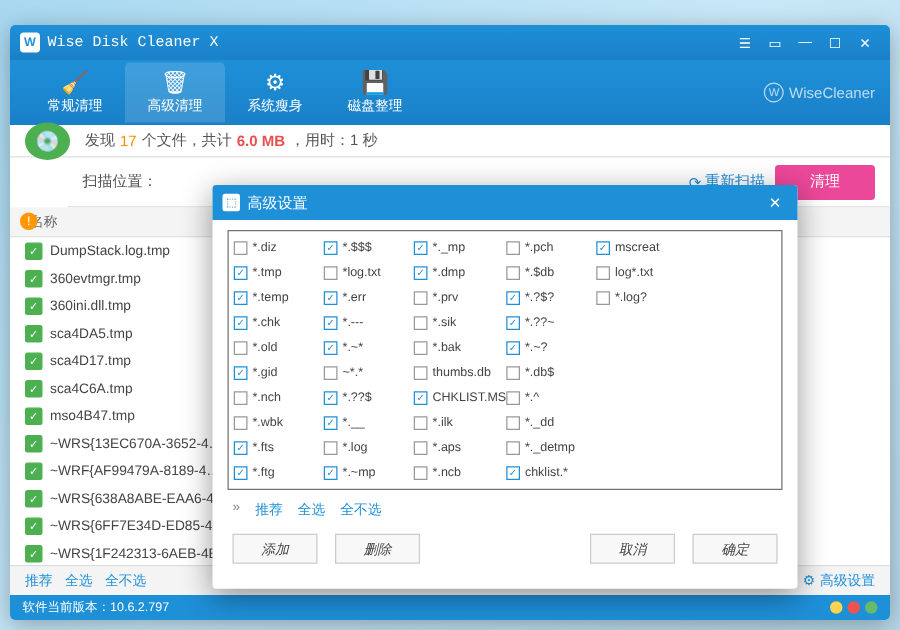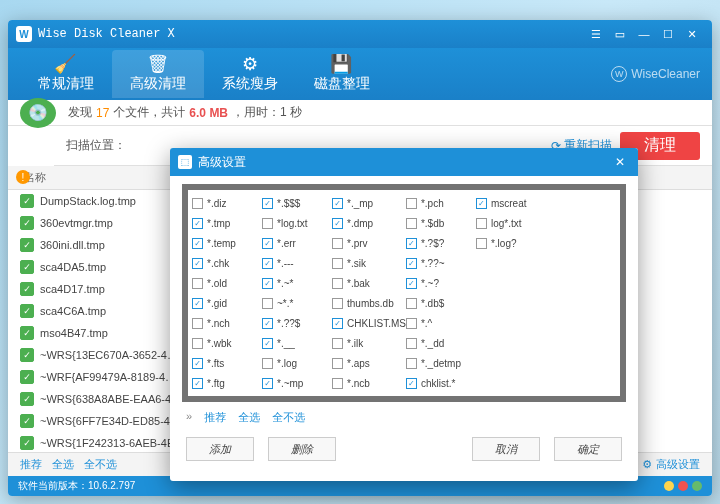--- a/index.html
+++ b/index.html
@@ -6,32 +6,32 @@
 body { width: 720px; height: 504px; background: linear-gradient(135deg, #a8d8f0 0%, #c8e8f8 50%, #b8d8e8 100%); position: relative; overflow: hidden; font-size: 11px; }
 .window { position: absolute; top: 20px; left: 8px; width: 704px; height: 476px; background: #fff; border-radius: 4px; box-shadow: 0 4px 20px rgba(0,0,0,0.3); display: flex; flex-direction: column; }
 .titlebar { height: 28px; background: linear-gradient(#1e90d8, #1a80c8); display: flex; align-items: center; padding: 0 8px; color: #fff; border-radius: 4px 4px 0 0; }
 .titlebar .icon { width: 16px; height: 16px; background: #fff; border-radius: 3px; margin-right: 6px; display: flex; align-items: center; justify-content: center; color: #1e90d8; font-size: 10px; font-weight: bold; }
 .titlebar .title { flex: 1; font-size: 12px; font-family: Liberation Mono, monospace; }
 .titlebar .winbtn { width: 24px; height: 20px; display: flex; align-items: center; justify-content: center; cursor: pointer; font-size: 11px; }
 .toolbar { height: 52px; background: linear-gradient(#1e90d8, #1a80c8); display: flex; align-items: center; padding: 0 12px; }
 .tab { display: flex; flex-direction: column; align-items: center; padding: 4px 18px; color: #fff; cursor: pointer; height: 48px; justify-content: center; }
 .tab.active { background: rgba(255,255,255,0.15); border-radius: 4px 4px 0 0; }
 .tab-icon { font-size: 18px; line-height: 1; }
-.tab-label { font-size: 14px; margin-top: 2px; }
+.tab-label { font-size: 11px; margin-top: 2px; }
 .brand { margin-left: auto; color: rgba(255,255,255,0.7); font-size: 12px; display: flex; align-items: center; gap: 4px; }
 .brand-icon { width: 16px; height: 16px; border: 1.5px solid rgba(255,255,255,0.7); border-radius: 50%; display: flex; align-items: center; justify-content: center; font-size: 9px; }
 .summary { height: 26px; background: #fff; border-bottom: 1px solid #e0e0e0; display: flex; align-items: center; padding: 0 12px; font-size: 12px; color: #555; gap: 4px; }
 .summary .num1 { color: #ff8c00; font-weight: normal; }
 .summary .num2 { color: #e85050; font-weight: bold; }
 .disk-icon { width: 36px; height: 30px; background: #4caf50; border-radius: 50%; margin-right: 8px; display: flex; align-items: center; justify-content: center; color: #fff; font-size: 16px; }
 .scanrow { height: 40px; display: flex; align-items: center; padding: 0 12px; border-bottom: 1px solid #e0e0e0; gap: 8px; margin-left: 46px; }
 .scanrow label { font-size: 12px; color: #555; }
 .scanrow select { flex: 0 0 260px; height: 22px; border: 1px solid #ccc; font-size: 11px; padding: 0 4px; background: #fff; }
 .rescan { color: #1e90d8; cursor: pointer; display: flex; align-items: center; gap: 3px; font-size: 12px; }
-.cleanbtn { background: #ef4444; color: #fff; border: none; width: 80px; height: 28px; border-radius: 3px; cursor: pointer; font-size: 16px; }
+.cleanbtn { background: #ec4899; color: #fff; border: none; width: 80px; height: 28px; border-radius: 3px; cursor: pointer; font-size: 12px; }
 .listhead { height: 24px; background: #f4f4f4; border-bottom: 1px solid #ddd; display: flex; align-items: center; font-size: 11px; color: #666; }
 .listhead .c1 { width: 290px; padding-left: 16px; }
 .listhead .c2 { width: 170px; }
 .listhead .c3 { width: 100px; }
 .listhead .c4 { flex: 1; }
 .filelist { flex: 1; overflow: hidden; background: #fff; }
 .filerow { height: 22px; display: flex; align-items: center; font-size: 11px; color: #444; padding-left: 12px; }
 .filerow .chk { width: 14px; height: 14px; border: 1px solid #4caf50; background: #4caf50; color: #fff; display: flex; align-items: center; justify-content: center; font-size: 9px; margin-right: 6px; border-radius: 2px; }
 .filerow .c1 { width: 272px; overflow: hidden; white-space: nowrap; text-overflow: ellipsis; }
 .filerow .c2 { width: 170px; overflow: hidden; white-space: nowrap; text-overflow: ellipsis; }
@@ -44,21 +44,21 @@
 .status { height: 20px; background: #1e90d8; color: #fff; display: flex; align-items: center; padding: 0 10px; font-size: 10px; border-radius: 0 0 4px 4px; }
 .status .dots { margin-left: auto; display: flex; gap: 4px; }
 .dot { width: 10px; height: 10px; border-radius: 50%; }
 
 
 .dialog { position: absolute; left: 170px; top: 148px; width: 468px; background: #fff; box-shadow: 0 6px 24px rgba(0,0,0,0.4); border-radius: 3px; }
 .dlg-title { height: 28px; background: #1e90d8; color: #fff; display: flex; align-items: center; padding: 0 8px; font-size: 12px; border-radius: 3px 3px 0 0; }
 .dlg-title .dicon { width: 14px; height: 14px; background: #fff; border-radius: 2px; margin-right: 6px; display: flex; align-items: center; justify-content: center; color: #1e90d8; font-size: 9px; }
 .dlg-close { margin-left: auto; cursor: pointer; width: 20px; text-align: center; }
 .dlg-body { padding: 8px 12px; }
-.extgrid { border: 6px solid #737373; padding: 4px 4px; display: grid; grid-template-columns: repeat(6, 1fr); gap: 2px 0px; }
+.extgrid { border: 1px solid #737373; padding: 4px 4px; display: grid; grid-template-columns: repeat(6, 1fr); gap: 2px 0px; }
 .extcell { display: flex; align-items: center; height: 18px; font-size: 10px; color: #444; }
 .extcell .cb { width: 11px; height: 11px; border: 1px solid #999; margin-right: 4px; display: flex; align-items: center; justify-content: center; font-size: 8px; color: #1e90d8; flex-shrink: 0; }
 .extcell .cb.on { border-color: #1e90d8; background: #fff; }
 .dlg-links { padding: 8px 4px 4px; font-size: 11px; color: #1e90d8; display: flex; gap: 12px; }
 .dlg-links span { cursor: pointer; }
 .dlg-btns { display: flex; padding: 8px 4px 12px; gap: 14px; }
 .dbtn { width: 68px; height: 24px; border: 1px solid #ccc; background: #f8f8f8; cursor: pointer; font-size: 11px; color: #444; font-style: italic; }
 .spacer { flex: 1; }
 </style>
 </head>

